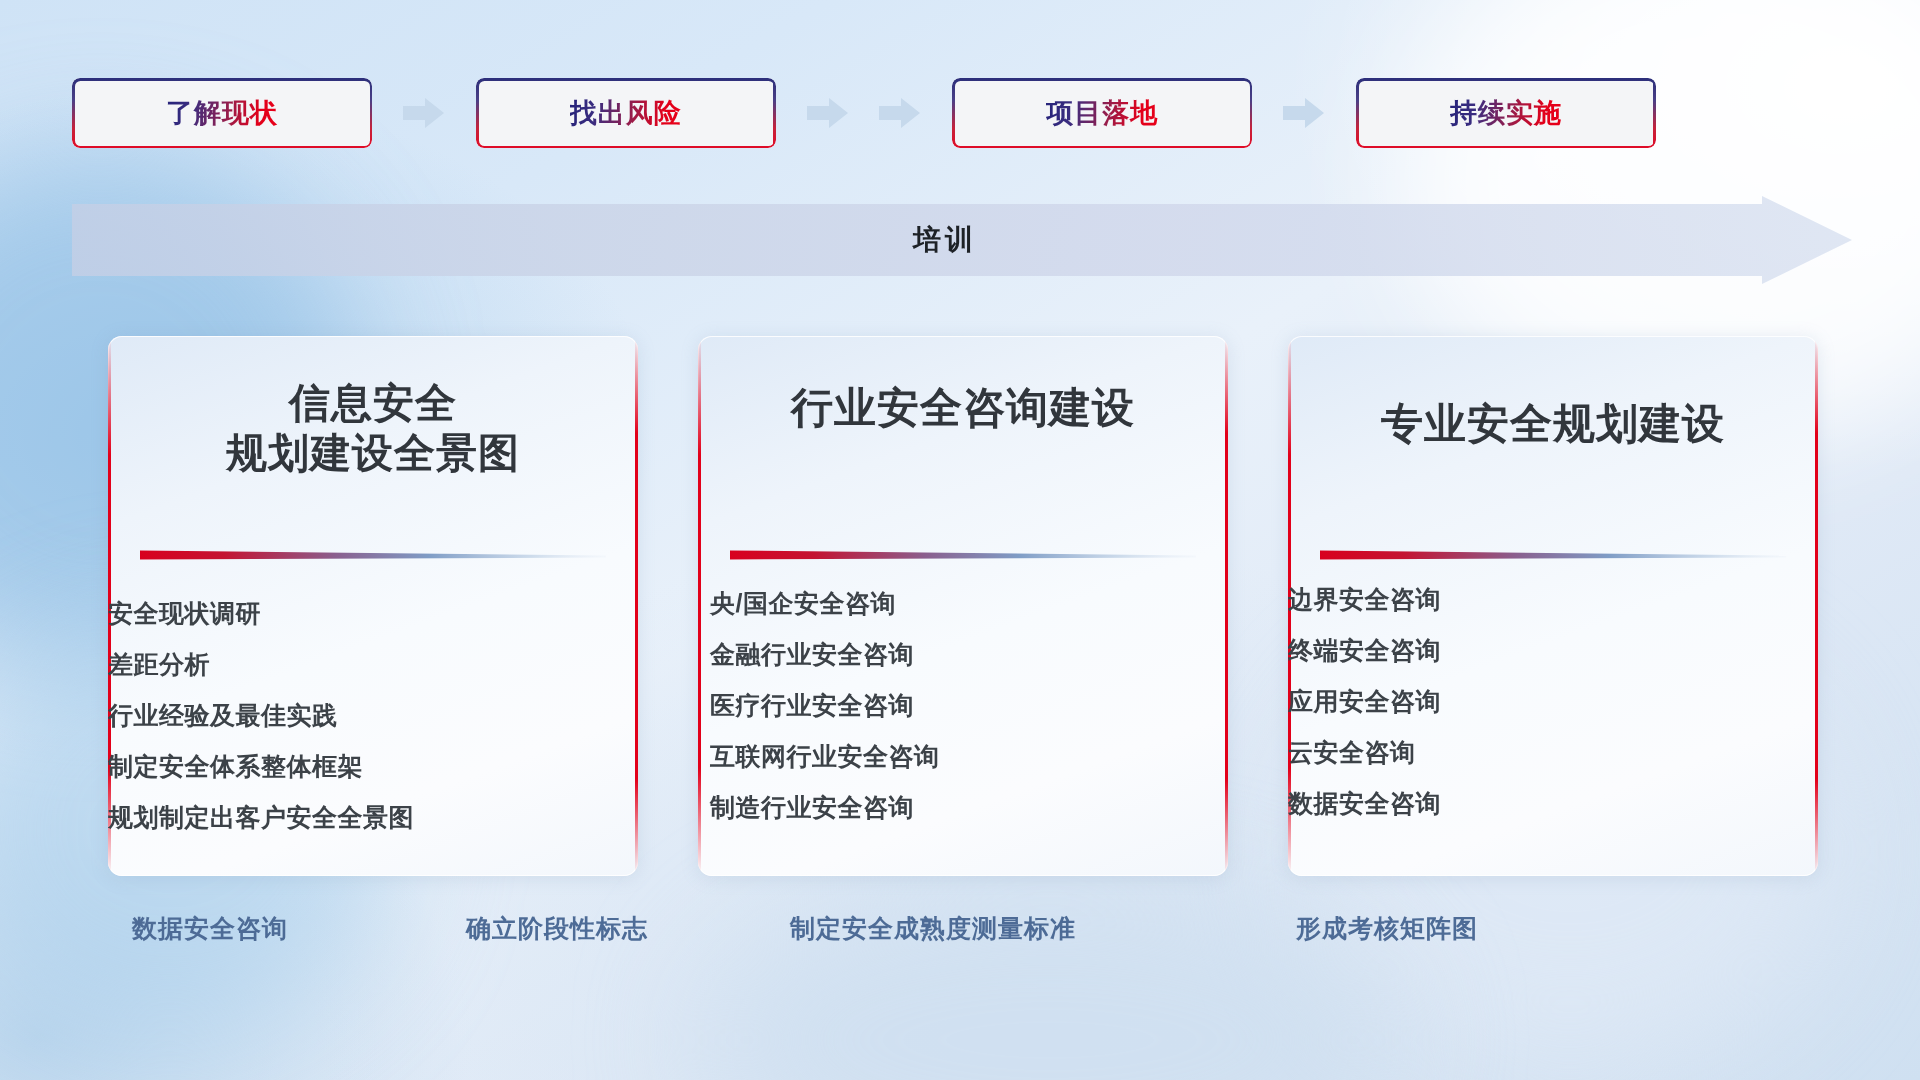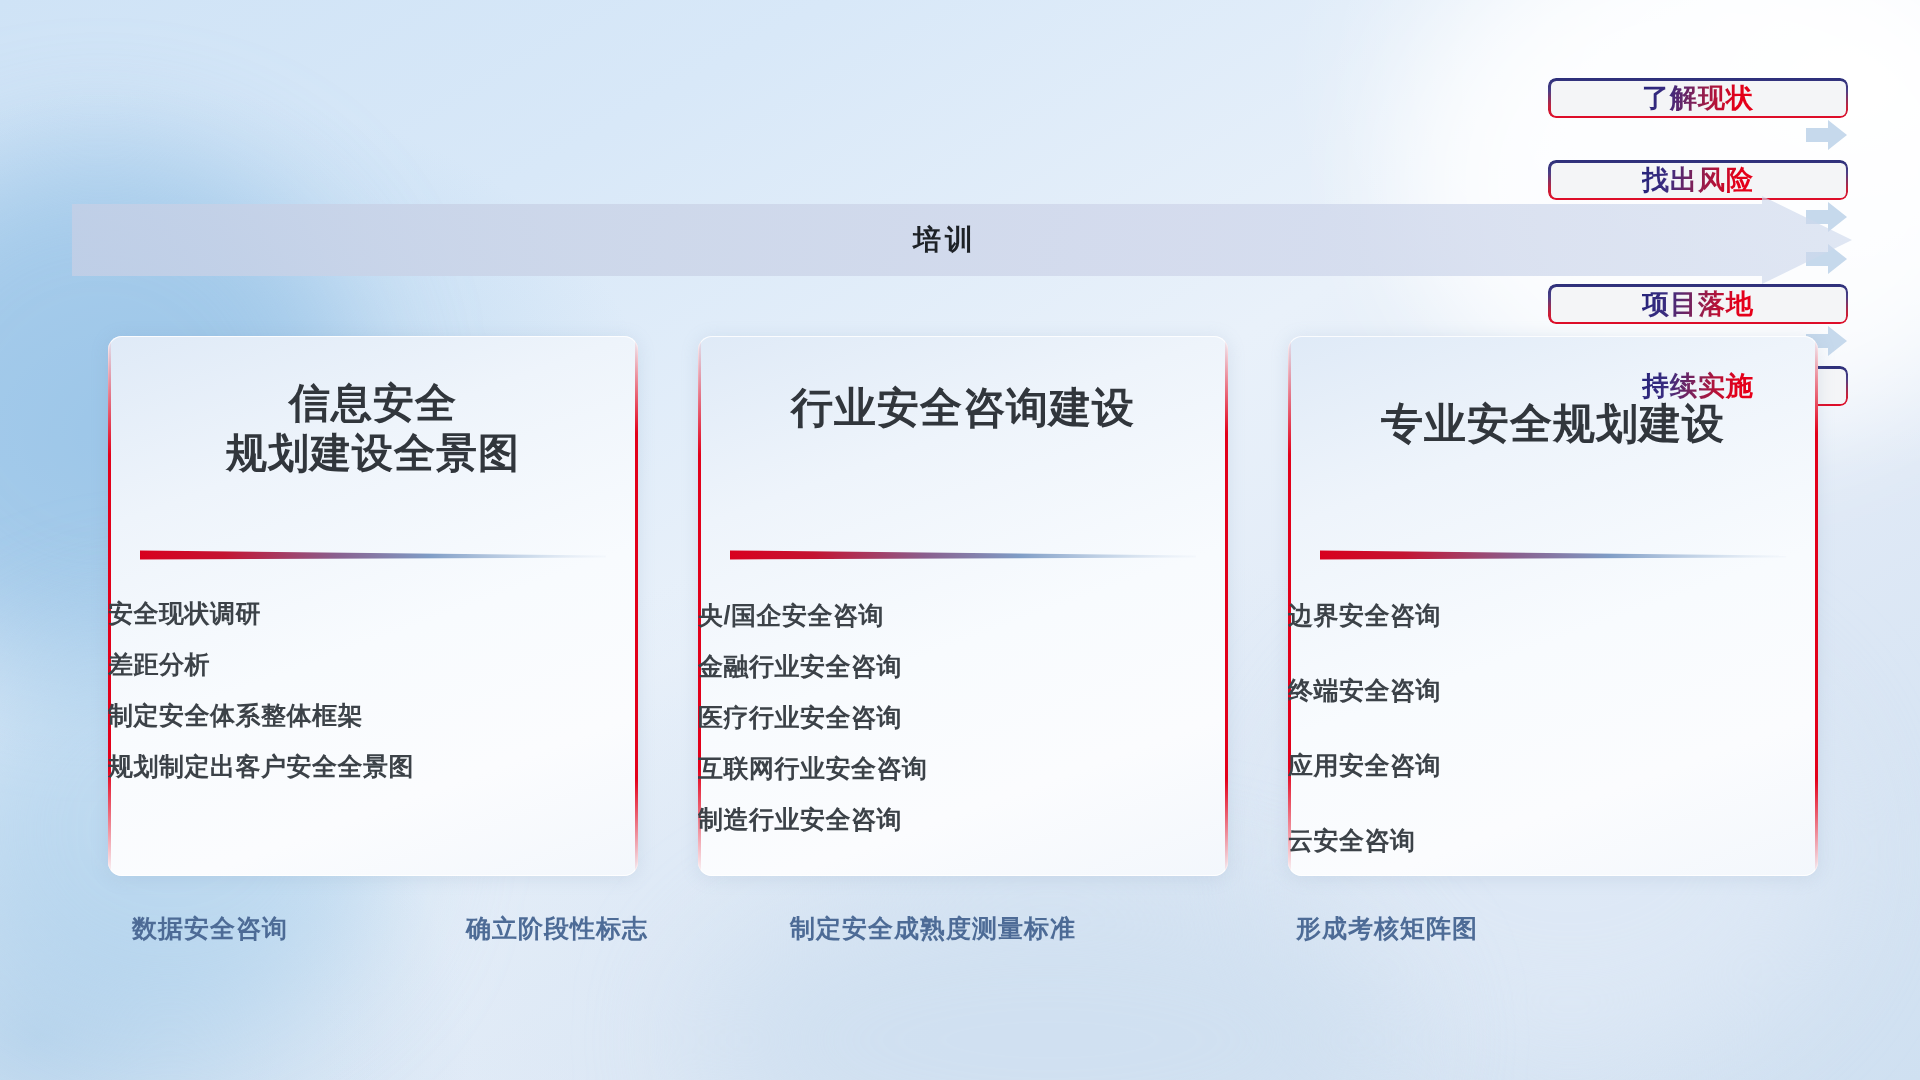--- a/index.html
+++ b/index.html
@@ -19,22 +19,22 @@
   .bg-wash { position:absolute; inset:0; pointer-events:none; }
   .blob { position:absolute; border-radius:50%; filter:blur(60px); }
   .blob.a { left:-160px; top:150px;  width:520px; height:520px; background:rgba(131,183,226,.50); }
   .blob.b { left:-60px;  top:620px;  width:460px; height:420px; background:rgba(168,205,235,.55); }
   .blob.c { right:-120px;top:-80px;  width:640px; height:520px; background:rgba(255,255,255,.80); }
   .blob.d { right:90px;  top:640px;  width:520px; height:420px; background:rgba(222,233,246,.85); }
   .blob.e { left:700px;  top:880px;  width:700px; height:320px; background:rgba(205,222,240,.70); }
 
   
   .steps {
-    position:absolute; left:72px; top:78px; width:1776px; height:70px;
-    display:flex; align-items:flex-end; justify-content:space-between;flex-direction:column;
+    position:absolute; left:72px; top:78px; width:1584px; height:70px;
+    display:flex; align-items:center; justify-content:space-between;
   }
   .step-box {
     position:relative; width:300px; height:70px;
     display:flex; align-items:center; justify-content:center;
     border-radius:8px;
     background:#f4f5f7;
     padding:2px;
   }
   .step-box::before {
     content:""; position:absolute; inset:0; border-radius:8px; padding:2.5px;
@@ -103,24 +103,24 @@
     font-size:25px; line-height:51px; color:#3c4248; letter-spacing:.5px;
     white-space:nowrap;
   }
 
   
   .card.c1 .card-title { top:42px; font-size:41px; }
   .card.c1 .card-divider { top:212px; }
   .card.c1 .card-list { top:252px; }
   .card.c2 .card-title { top:46px; }
   .card.c2 .card-divider { top:212px; }
-  .card.c2 .card-list { top:254px; }
+  .card.c2 .card-list { top:242px;margin-left:12px; }
   .card.c3 .card-title { top:62px; }
   .card.c3 .card-divider { top:212px; }
-  .card.c3 .card-list { top:254px;gap:24px; }
+  .card.c3 .card-list { top:238px; }
 
   
   .captions { position:absolute; left:0; top:912px; width:1920px; height:48px; }
   .caption {
     position:absolute; top:0;
     font-size:25px; font-weight:700; color:#4d6b96; letter-spacing:1px;
     white-space:nowrap;
   }
   .caption.k0 { left:132px; }
   .caption.k1 { left:466px; }
@@ -212,20 +212,21 @@
             <stop offset="0.84" stop-color="#c3d4e7" stop-opacity="0.8"></stop>
             <stop offset="1" stop-color="#e6edf6" stop-opacity="0.25"></stop>
           </linearGradient>
         </defs>
         <path d="M0 2.5 L466 7.5 L466 9.5 L0 11.5 Z" fill="url(#wg1)"></path>
       </svg>
     </div>
     <div class="card-list">
       <div class="li">安全现状调研</div>
       <div class="li">差距分析</div>
+      <div class="li">行业经验及最佳实践</div>
       <div class="li">制定安全体系整体框架</div>
       <div class="li">规划制定出客户安全全景图</div>
     </div>
   </div>
 
   <div class="card c2">
     <div class="edge-l"></div>
     <div class="card-title">
       <span>行业安全咨询建设</span>
       <span class="l2"></span>

